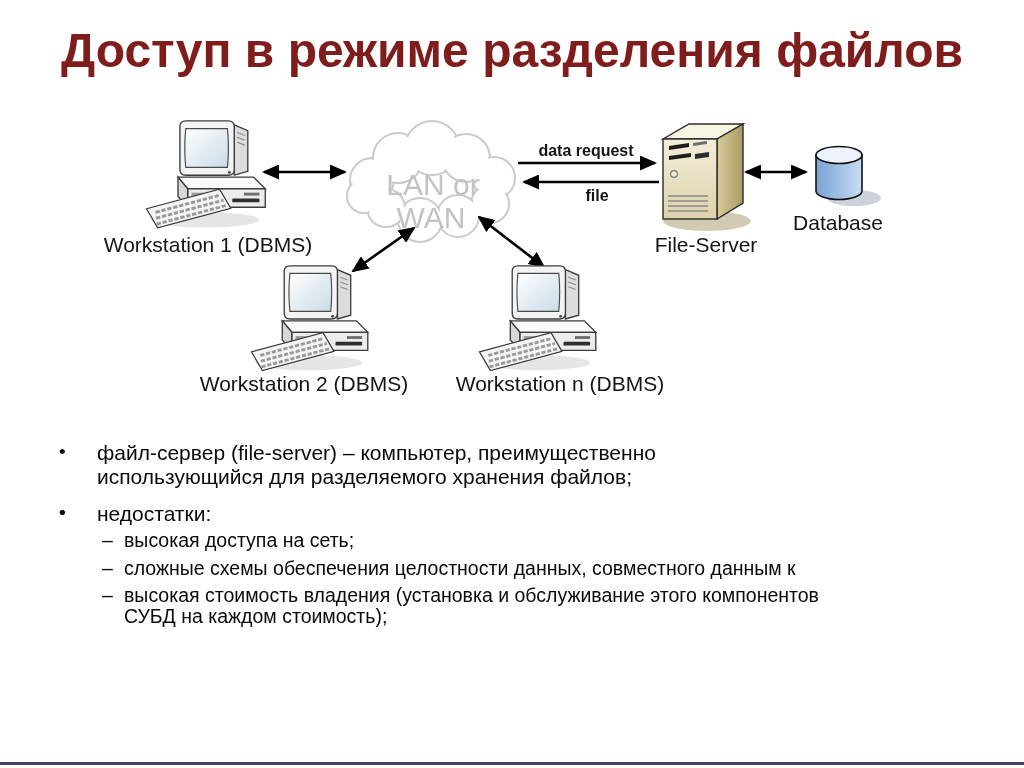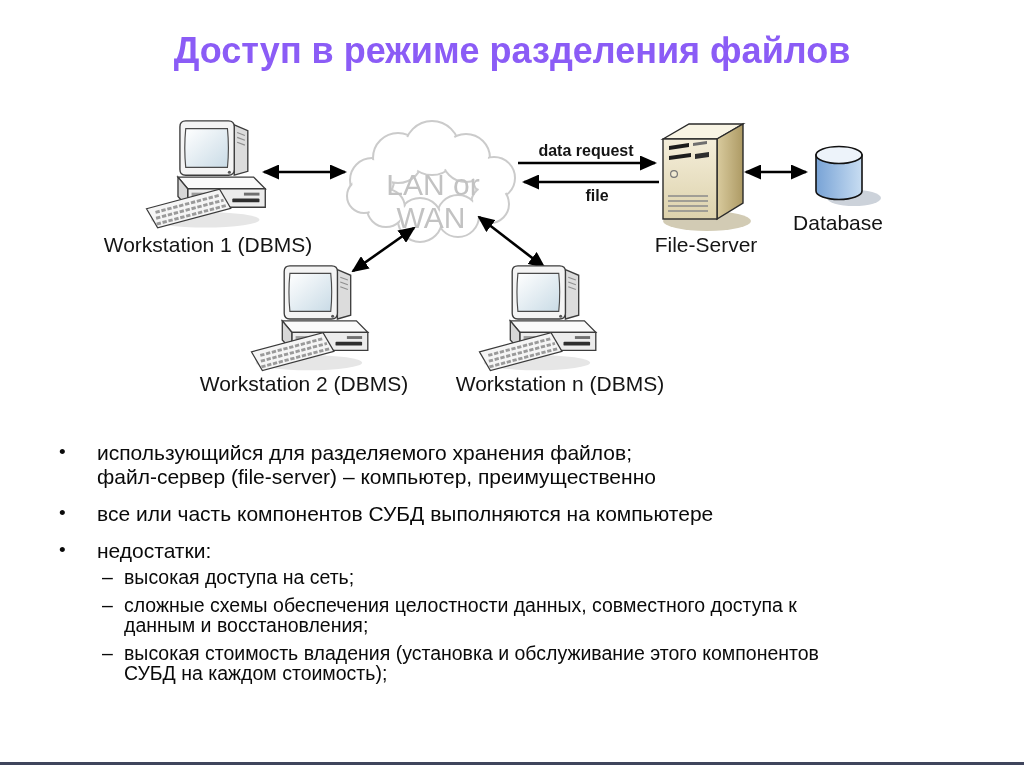--- a/index.html
+++ b/index.html
@@ -3,21 +3,21 @@
 <meta charset="utf-8">
 <style>
   html,body{margin:0;padding:0;background:#fff;}
   .slide{
     position:relative; width:1024px; height:768px; background:#ffffff;
     font-family:"Liberation Sans","DejaVu Sans",sans-serif; color:#000;
     overflow:hidden;
   }
   .title{
     position:absolute; top:26px; left:0; width:1024px;
-    text-align:center; font-size:36px; font-weight:bold; color:#8b5cf6;
+    text-align:center; font-size:48px; font-weight:bold; color:#7f1d1d;
     letter-spacing:0px; line-height:50px;
   }
   .diagram-svg{ position:absolute; left:0; top:95px; width:1024px; height:335px; }
   .bullets{ position:absolute; left:0; top:441px; width:990px; }
   .bullet{ position:relative; padding-left:97px; font-size:21px; line-height:24px; margin-bottom:13px; color:#0a0a0a;}
   .bullet .marker{ position:absolute; left:59px; top:-1px; font-size:19px; }
   .subs{ margin-top:4px; }
   .sub{ position:relative; padding-left:124px; font-size:19.5px; line-height:20.5px; margin-bottom:7px; color:#0a0a0a;}
   .sub .marker{ position:absolute; left:102px; top:0px; font-size:19.5px; }
   .bl{ white-space:nowrap; }
@@ -146,41 +146,39 @@
     <text class="dev-label" x="208" y="157" text-anchor="middle">Workstation 1 (DBMS)</text>
     <text class="dev-label" x="706" y="157" text-anchor="middle">File-Server</text>
     <text class="dev-label" x="838" y="135" text-anchor="middle">Database</text>
     <text class="dev-label" x="304" y="296" text-anchor="middle">Workstation 2 (DBMS)</text>
     <text class="dev-label" x="560" y="296" text-anchor="middle">Workstation n (DBMS)</text>
   </svg>
 
   <div class="bullets">
     <div class="bullet">
       <span class="marker">•</span>
+      <div class="bl">файл-сервер (file-server) – компьютер, преимущественно</div>
       <div class="bl">использующийся для разделяемого хранения файлов;</div>
-      <div class="bl">файл-сервер (file-server) – компьютер, преимущественно</div>
     </div>
     <div class="bullet">
       <span class="marker">•</span>
-      <div class="bl">все или часть компонентов СУБД выполняются на компьютере</div>
     </div>
     <div class="bullet" style="margin-bottom:4px;">
       <span class="marker">•</span>
       <div class="bl">недостатки:</div>
     </div>
 
     <div class="subs">
       <div class="sub">
         <span class="marker">–</span>
         <div class="bl">высокая доступа на сеть;</div>
       </div>
       <div class="sub">
         <span class="marker">–</span>
-        <div class="bl">сложные схемы обеспечения целостности данных, совместного доступа к</div>
-        <div class="bl">данным и восстановления;</div>
+        <div class="bl">сложные схемы обеспечения целостности данных, совместного данным к</div>
       </div>
       <div class="sub">
         <span class="marker">–</span>
         <div class="bl">высокая стоимость владения (установка и обслуживание этого компонентов</div>
         <div class="bl">СУБД на каждом стоимость);</div>
       </div>
     </div>
   </div>
 
   <div class="footer-bar" style="background: rgb(63, 69, 92);"></div>

